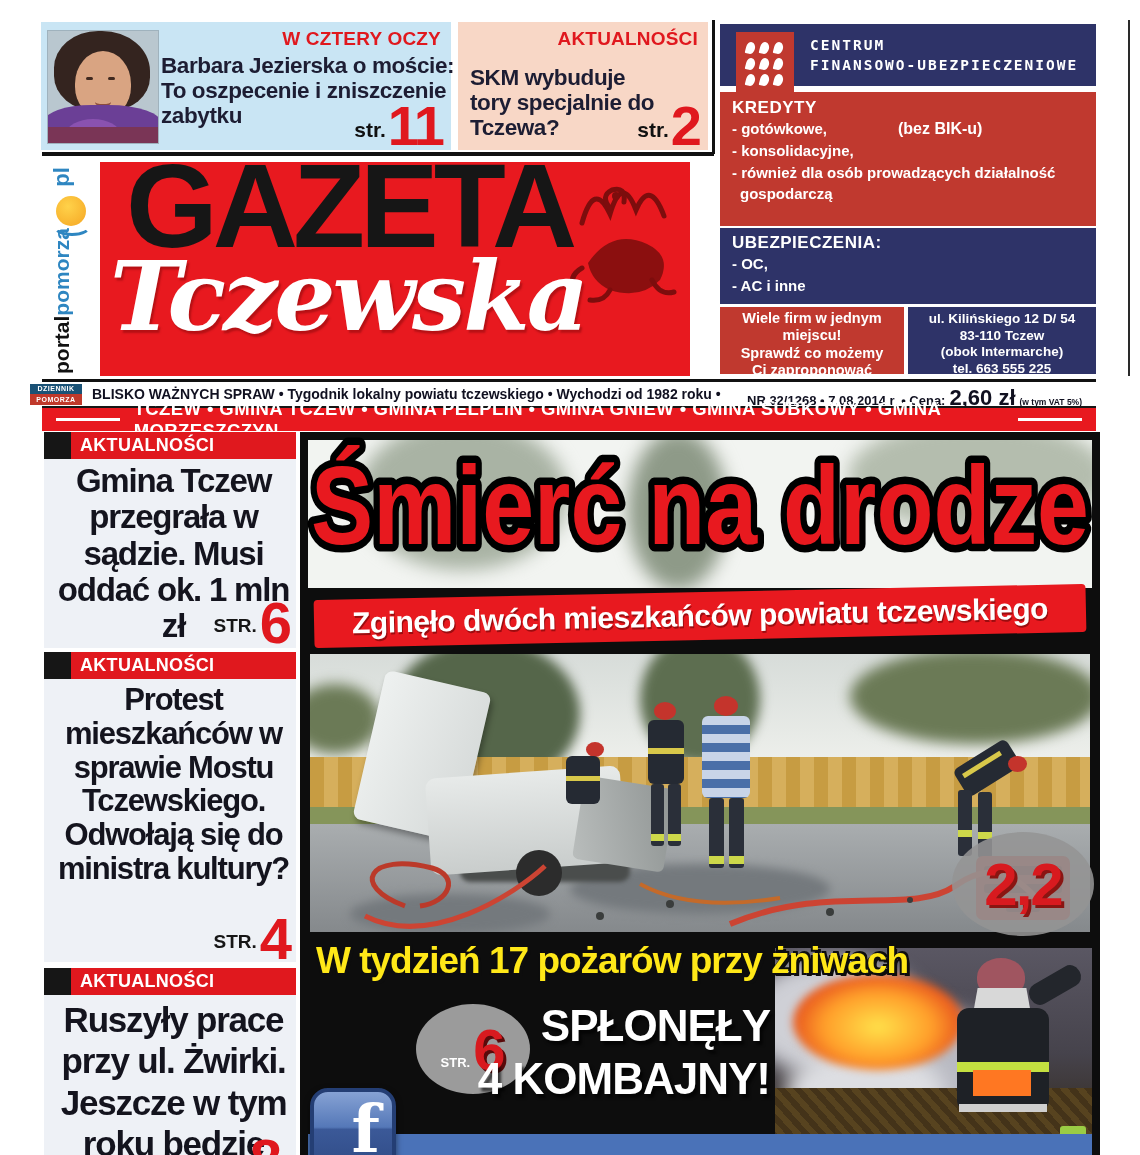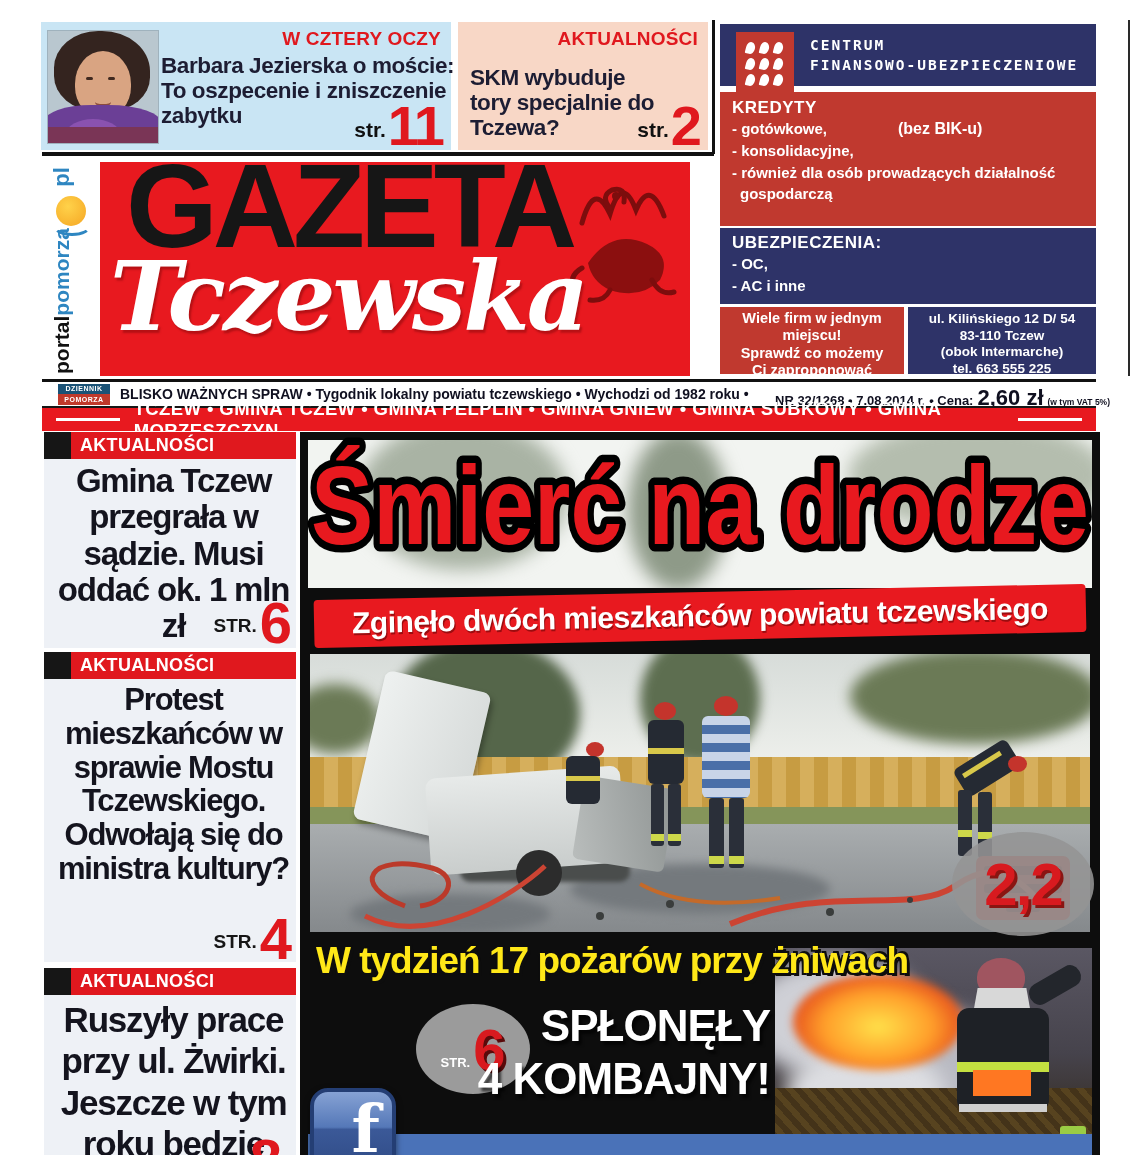--- a/index.html
+++ b/index.html
@@ -61,21 +61,21 @@
   .mast-red{position:absolute;left:100px;top:162px;width:590px;height:214px;background:#e8191f;overflow:hidden;}
   .mast-gazeta{position:absolute;left:26px;top:-20px;font-weight:900;font-size:118px;line-height:1.1;
                letter-spacing:-5px;color:#161616;}
   .mast-tcz{position:absolute;left:10px;top:78px;font-family:"DejaVu Serif",serif;font-style:italic;font-weight:700;
             font-size:96px;color:#fff;letter-spacing:-3px;text-shadow:2px 3px 2px rgba(90,0,0,.35);}
   .griffin{position:absolute;left:452px;top:6px;}
 
   .hrule2{position:absolute;left:42px;top:379px;width:1054px;height:3px;background:#111;}
 
   
-  .infobar{position:absolute;left:58px;top:384px;width:1054px;height:21px;}
+  .infobar{position:absolute;left:30px;top:384px;width:1054px;height:21px;}
   .mini-logo{position:absolute;left:0px;top:0px;width:52px;height:21px;}
   .mini-top{position:absolute;left:0;top:0;width:52px;height:10px;background:#1a5276;color:#fff;font-weight:800;font-size:7px;text-align:center;line-height:10px;letter-spacing:.5px;}
   .mini-bot{position:absolute;left:0;top:10px;width:52px;height:11px;background:#c0392b;color:#fff;font-weight:800;font-size:7px;text-align:center;line-height:11px;letter-spacing:.5px;}
   .slogan{position:absolute;left:62px;top:2px;font-weight:800;font-size:14px;color:#101020;}
   .issue{position:absolute;right:2px;top:1px;font-weight:700;font-size:13px;color:#101020;display:flex;align-items:baseline;gap:4px;}
   .issue .price{font-weight:900;font-size:22px;}
   .issue .vat{font-weight:700;font-size:8.5px;}
 
   
   .regionbar{position:absolute;left:42px;top:406px;width:1054px;height:23px;background:#e8191f;border-top:2px solid #161616;

